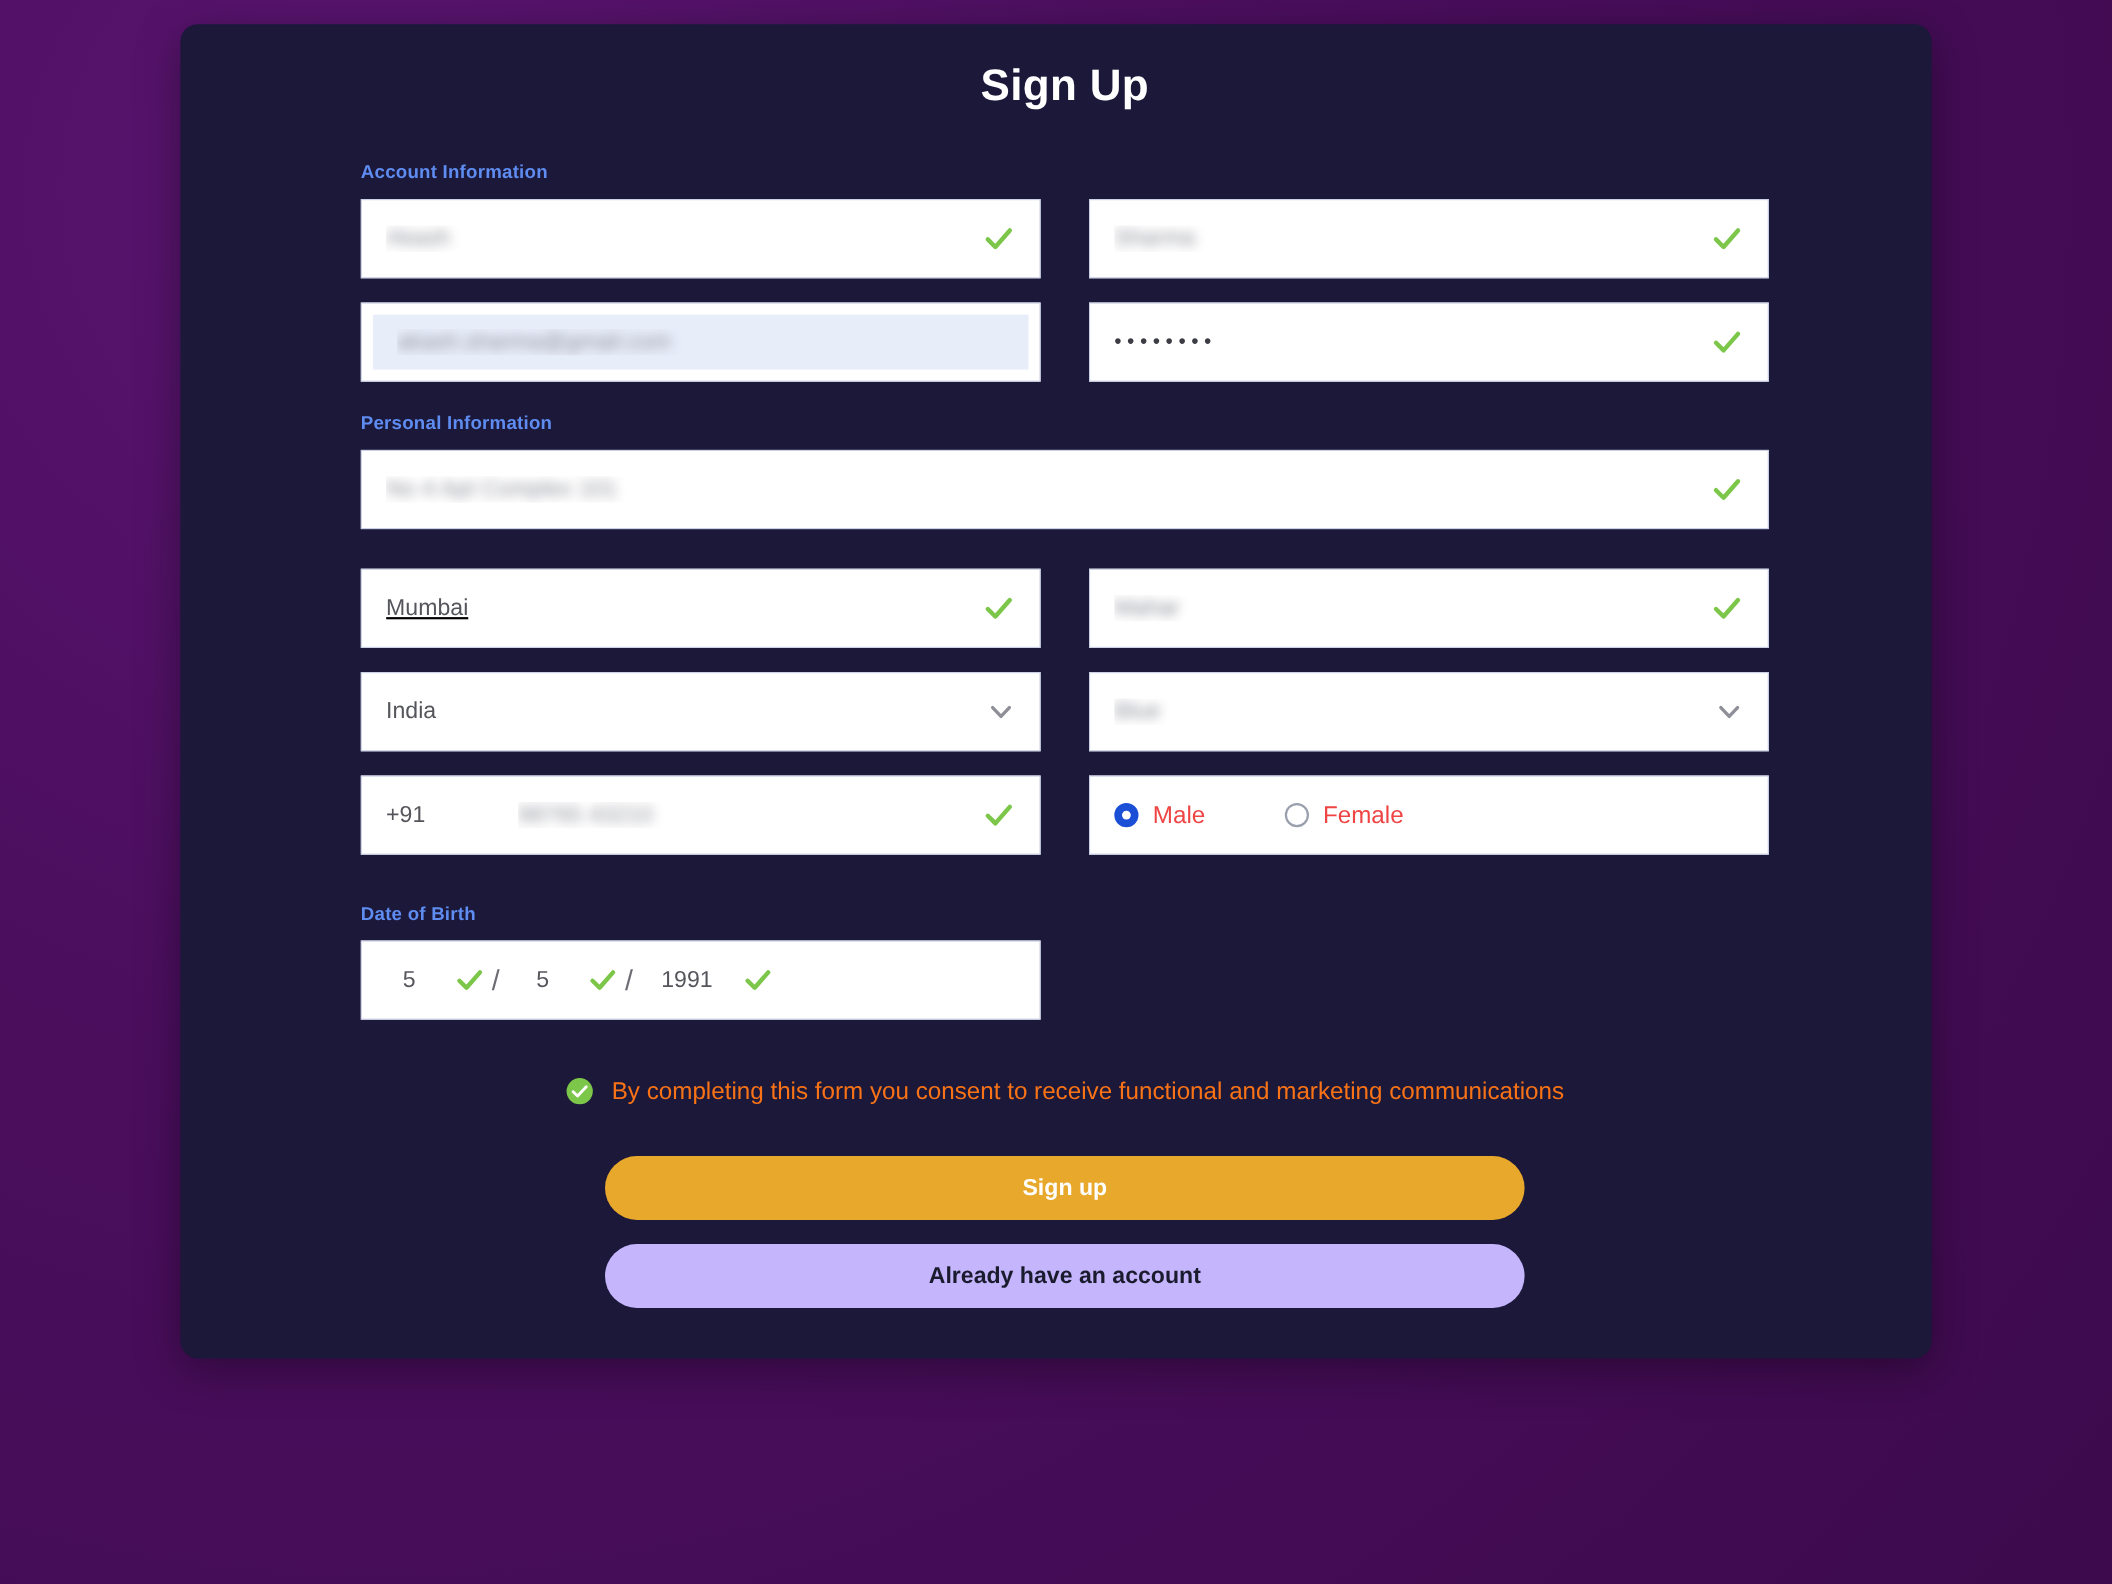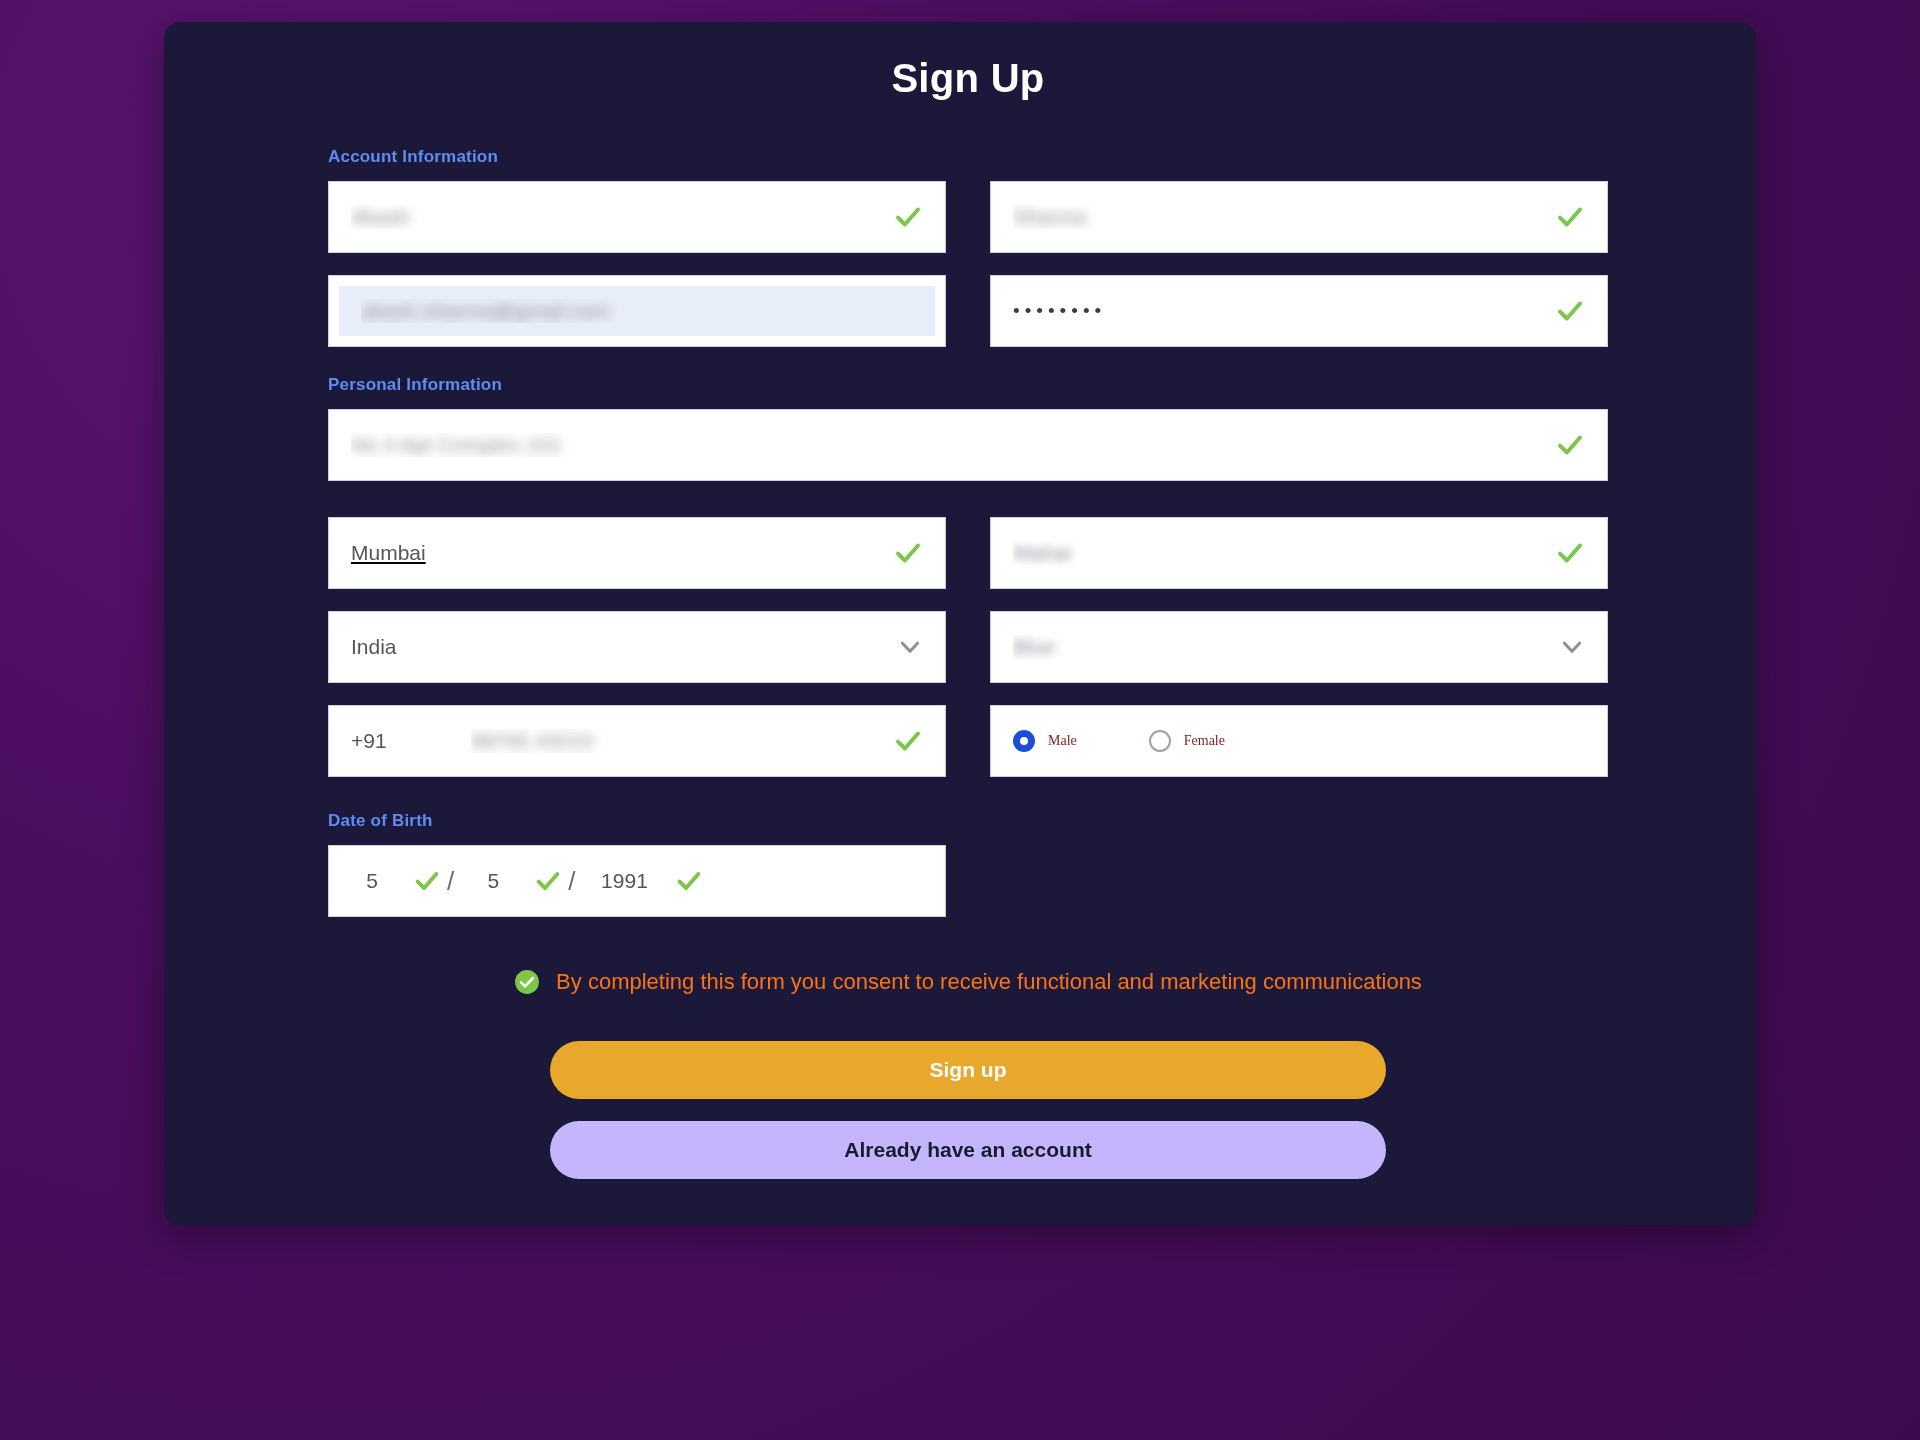--- a/index.html
+++ b/index.html
@@ -49,21 +49,21 @@
   
   .section-label {
     color: #5e8cf0;
     font-size: 17px;
     font-weight: bold;
     margin-bottom: 14px;
     letter-spacing: 0.2px;
   }
 
   .section-label.dob {
-    margin-top: 34px;
+    margin-top: 44px;
   }
 
   
   .row {
     display: flex;
     gap: 44px;
     margin-bottom: 22px;
   }
 
   .col { flex: 1 1 0; min-width: 0; }
@@ -169,23 +169,22 @@
   .radio.on::after {
     content: "";
     position: absolute;
     left: 50%; top: 50%;
     transform: translate(-50%,-50%);
     width: 8px; height: 8px;
     border-radius: 50%;
     background: #ffffff;
   }
   .glabel {
-    font-size: 14px;
-    color: #7f1d1d;
-    font-family: Liberation Serif, serif;
+    font-size: 22px;
+    color: #ef4444;
   }
 
   
   .dob-field {
     background: #fff;
     border: 1px solid #c9cfe4;
     height: 72px;
     display: flex;
     align-items: center;
     justify-content: flex-start;

